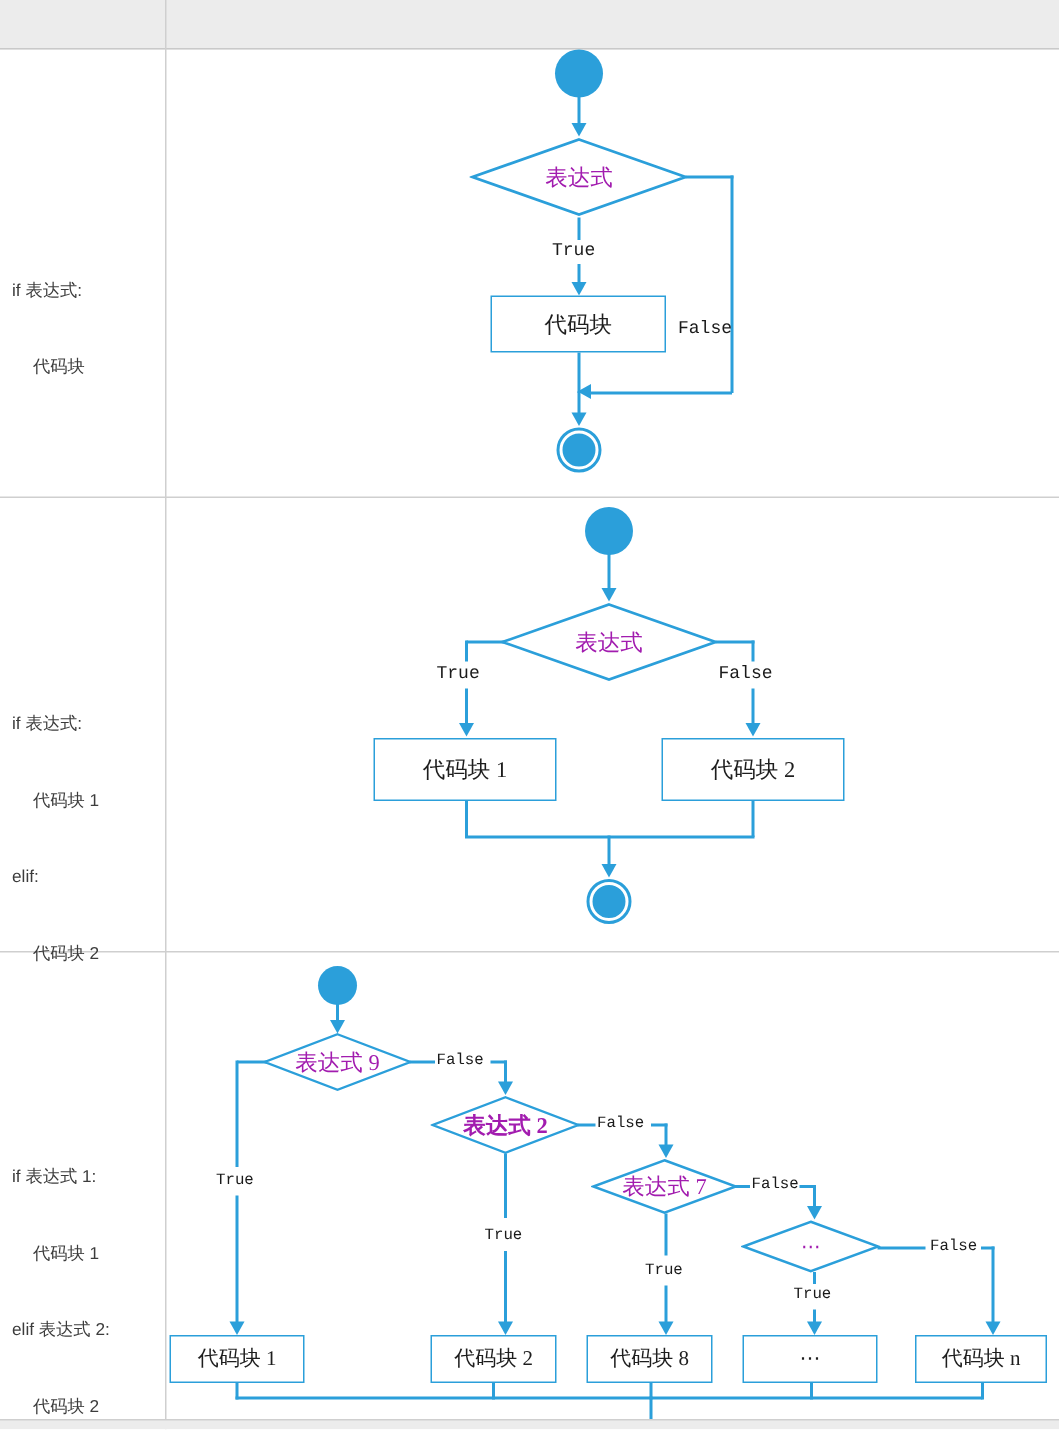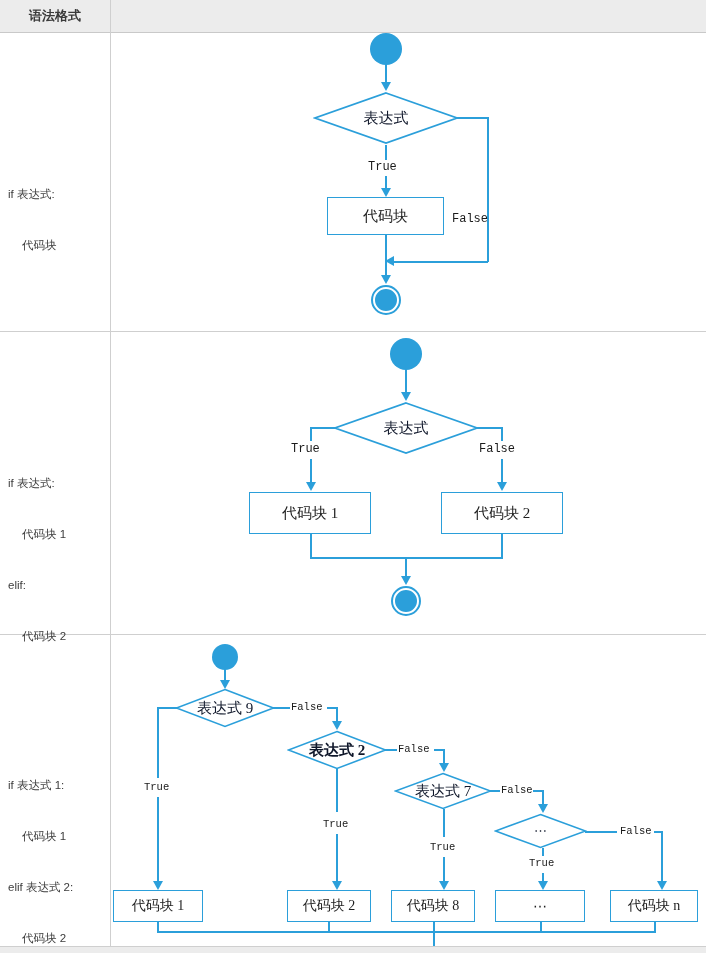--- a/index.html
+++ b/index.html
@@ -113,21 +113,21 @@
     position: absolute;
   }
   .diamond svg { display: block; }
   .diamond .dlabel {
     position: absolute;
     left: 0; top: 0;
     width: 100%; height: 100%;
     display: flex; align-items: center; justify-content: center;
     font-family: "Liberation Serif", "DejaVu Serif", serif;
     font-size: 15px;
-    color: #0f172a;
+    color: #a21caf;
     white-space: nowrap;
     pointer-events: none;
   }
   .diamond.small .dlabel { font-size: 13px; }
 
   .lbl {
     position: absolute;
     font-family: "Liberation Mono", "DejaVu Sans Mono", monospace;
     font-size: 12px;
     color: #1a1a1a;
@@ -152,21 +152,20 @@
     border-bottom: 5.5px solid transparent;
     border-right: 9px solid #2b9fda;
   }
 </style>
 </head>
 <body>
 
 <div id="page">
 
   <div class="tbl-header">
-    <div class="th th-1">语法格式</div>
   </div>
   <div class="col-divider"></div>
   <div class="row-divider rd-1"></div>
   <div class="row-divider rd-2"></div>
   <div class="bottom-strip"></div>
 
   <div class="syntax syn-1">
     <span class="ln">if 表达式:</span>
     <span class="ln ind">代码块</span>
   </div>

